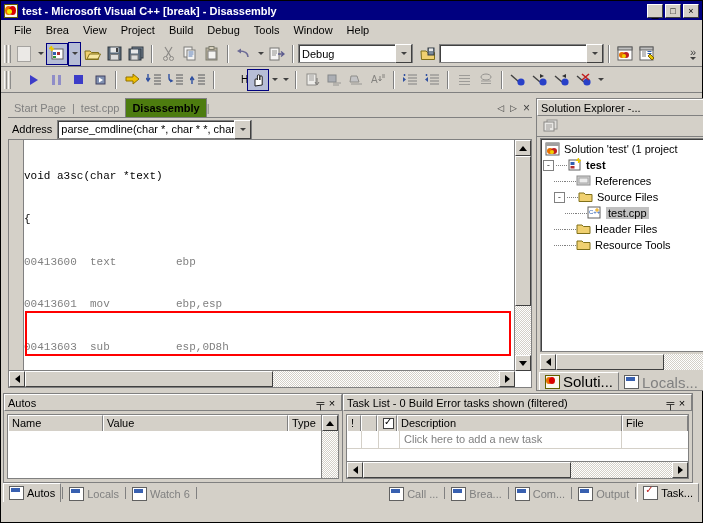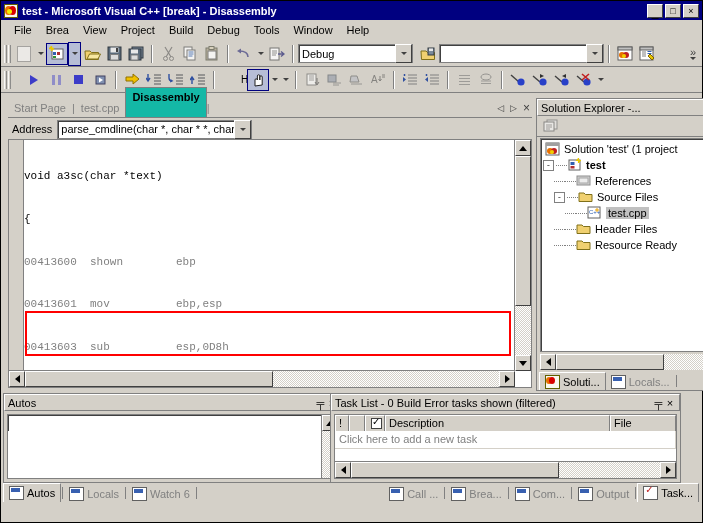--- a/index.html
+++ b/index.html
@@ -74,21 +74,21 @@
 
   
   .workspace{position:absolute;left:1px;top:97px;right:1px;bottom:44px;}
 
   
   .doc-area{position:absolute;left:6px;top:0px;width:524px;height:290px;}
   .tabstrip{height:19px;display:flex;align-items:flex-end;position:relative;
             border-bottom:1px solid #808080;}
   .dtab{height:17px;line-height:17px;padding:0 6px;font-size:11px;color:#808080;
         background:#d4d0c8;white-space:nowrap;}
-  .dtab.sel{background:#14b8a6;font-weight:bold;color:#000;height:30px;line-height:18px;
+  .dtab.sel{background:#4d7c0f;font-weight:bold;color:#000;height:19px;line-height:18px;
             border:1px solid #808080;border-bottom:none;box-sizing:border-box;}
   .tabdiv{color:#808080;align-self:center;font-size:11px;}
   .tab-nav{position:absolute;right:2px;bottom:2px;display:flex;gap:6px;align-items:center;color:#404040;font-size:9px;}
 
   .addrbar{height:22px;display:flex;align-items:center;background:#d4d0c8;
            padding-left:4px;box-sizing:border-box;}
   .addrlbl{font-size:11px;margin-right:5px;}
 
   .codepane{position:absolute;left:0;right:0;top:41px;bottom:0;background:#fff;
             border:1px solid #808080;box-shadow:inset 1px 1px 0 #404040;box-sizing:border-box;}
@@ -140,29 +140,29 @@
   .texp{width:9px;height:9px;border:1px solid #808080;background:#fff;font-size:8px;
         line-height:7px;text-align:center;color:#000;flex:none;margin-right:2px;font-family:"Liberation Mono",monospace;}
   .tdots{width:11px;height:1px;flex:none;
          background:repeating-linear-gradient(to right,#808080 0 1px,transparent 1px 2px);}
   .ticon{width:16px;height:14px;flex:none;margin-right:3px;position:relative;}
   .tlabel{font-size:11px;}
   .tlabel.sel{background:#c0c0c0;padding:0 2px;}
   .tlabel.bold{font-weight:bold;}
   .solbtm{position:absolute;left:3px;right:3px;bottom:20px;height:16px;}
   .solTabs{position:absolute;left:2px;right:2px;bottom:0px;height:18px;display:flex;align-items:flex-end;}
-  .ptab{height:16px;display:flex;align-items:center;gap:3px;padding:0 5px;font-size:11px;
+  .ptab{height:16px;display:flex;align-items:center;gap:3px;padding:0 5px;font-size:15px;
         color:#808080;background:#d4d0c8;white-space:nowrap;}
   .ptab.sel{background:#d4d0c8;color:#000;height:18px;border:1px solid #fff;
             border-right-color:#808080;border-bottom:none;box-sizing:border-box;}
 
   
   .autos{position:absolute;left:1px;top:295px;width:340px;height:90px;
          background:#d4d0c8;border:1px solid #808080;box-sizing:border-box;}
-  .tasklist{position:absolute;left:328px;top:295px;width:351px;height:90px;
+  .tasklist{position:absolute;left:340px;top:295px;width:351px;height:90px;
             background:#d4d0c8;border:1px solid #808080;box-sizing:border-box;}
   .grid{position:absolute;left:3px;right:3px;top:20px;bottom:3px;background:#fff;
         border:1px solid #808080;box-shadow:inset 1px 1px 0 #404040;box-sizing:border-box;}
   .ghead{height:16px;display:flex;background:#d4d0c8;border-bottom:1px solid #808080;}
   .gcell{border-right:1px solid #808080;border-top:1px solid #fff;border-left:1px solid #fff;
          font-size:11px;padding-left:3px;line-height:14px;box-sizing:border-box;
          background:#d4d0c8;white-space:nowrap;overflow:hidden;}
   .gbody{position:absolute;left:0;right:0;top:16px;bottom:0;background:#fff;}
   .growCell{font-size:11px;color:#808080;padding-left:4px;line-height:16px;}
   .chk{width:9px;height:9px;border:1px solid #404040;background:#fff;display:inline-block;
@@ -529,21 +529,21 @@
             </span>
         </span>
       </div>
 
       <div class="codepane">
         <div class="gutter"></div>
         <div class="codescroll">
           <div class="code">
             <span class="cl"><span class="src">void a3sc(char *text)</span></span>
             <span class="cl"><span class="src">{</span></span>
-            <span class="cl"><span class="addr">00413600</span><span class="asm">  </span><span class="asm" style="display:inline-block;width:86px">shown</span><span class="asm">ebp</span></span>
+            <span class="cl"><span class="addr">00413600</span><span class="asm">  </span><span class="asm" style="display:inline-block;width:86px">text</span><span class="asm">ebp</span></span>
             <span class="cl"><span class="addr">00413601</span><span class="asm">  </span><span class="asm" style="display:inline-block;width:86px">mov</span><span class="asm">ebp,esp</span></span>
             <span class="cl"><span class="addr">00413603</span><span class="asm">  </span><span class="asm" style="display:inline-block;width:86px">sub</span><span class="asm">esp,0D8h</span></span>
             
             
             
             
             
             
             
             
@@ -679,21 +679,21 @@
 
         <div class="trow">
           <span class="tind" style="width:11px"></span>
           <span class="tdots"></span>
           <span class="tdots"></span>
           <span class="ticon">
             <svg width="16" height="13" viewBox="0 0 16 13">
                 <path d="M1 3 h5 l1.5 1.5 h6.5 v7 h-13 z" fill="#f0d070" stroke="#80701a"></path>
               </svg>
           </span>
-          <span class="tlabel">Resource Ready</span>
+          <span class="tlabel">Resource Tools</span>
         </div>
       </div>
 
       <div class="solbtm">
         <div class="sbtn sq" style="position:absolute;left:0;top:0;">
             <span class="ar lf"></span>
           </div>
         <div class="strough" style="position:absolute;left:16px;right:16px;top:0;bottom:0;">
           <div class="sthumb" style="width:108px;height:100%;"></div>
         </div>
@@ -718,20 +718,25 @@
       </div>
     </div>
 
     <div class="autos">
       <div class="paneTitle">
         <span class="t">Autos</span>
         <span class="pin">╤</span>
         <span class="xbtn">×</span>
       </div>
       <div class="grid">
+        <div class="ghead">
+          <span class="gcell" style="width:95px">Name</span>
+          <span class="gcell" style="width:185px">Value</span>
+          <span class="gcell" style="flex:1">Type</span>
+        </div>
         <div class="gbody"></div>
         <div class="vsb" style="bottom:0;">
           <div class="sbtn sq">
               <span class="ar up"></span>
             </div>
           <div class="strough" style="position:absolute;top:16px;bottom:0;left:0;right:0;"></div>
         </div>
       </div>
     </div>
 
@@ -745,21 +750,21 @@
         <div class="ghead">
           <span class="gcell" style="width:14px">!</span>
           <span class="gcell" style="width:16px"></span>
           <span class="gcell" style="width:20px;display:flex;align-items:center;justify-content:center">
             <span class="chk"></span>
           </span>
           <span class="gcell" style="flex:1">Description</span>
           <span class="gcell" style="width:66px">File</span>
         </div>
         <div class="gbody">
-          <div style="display:flex;height:17px;border-bottom:1px solid #d4d0c8;flex-direction:column;">
+          <div style="display:flex;height:17px;border-bottom:1px solid #d4d0c8;">
             <span style="width:14px;border-right:1px solid #d4d0c8"></span>
             <span style="width:16px;border-right:1px solid #d4d0c8"></span>
             <span style="width:20px;border-right:1px solid #d4d0c8"></span>
             <span class="growCell" style="flex:1;border-right:1px solid #d4d0c8">Click here to add a new task</span>
             <span style="width:66px"></span>
           </div>
         </div>
         <div class="hsb" style="right:0;">
           <div class="sbtn sq" style="position:absolute;left:0;top:0;">
               <span class="ar lf"></span>

